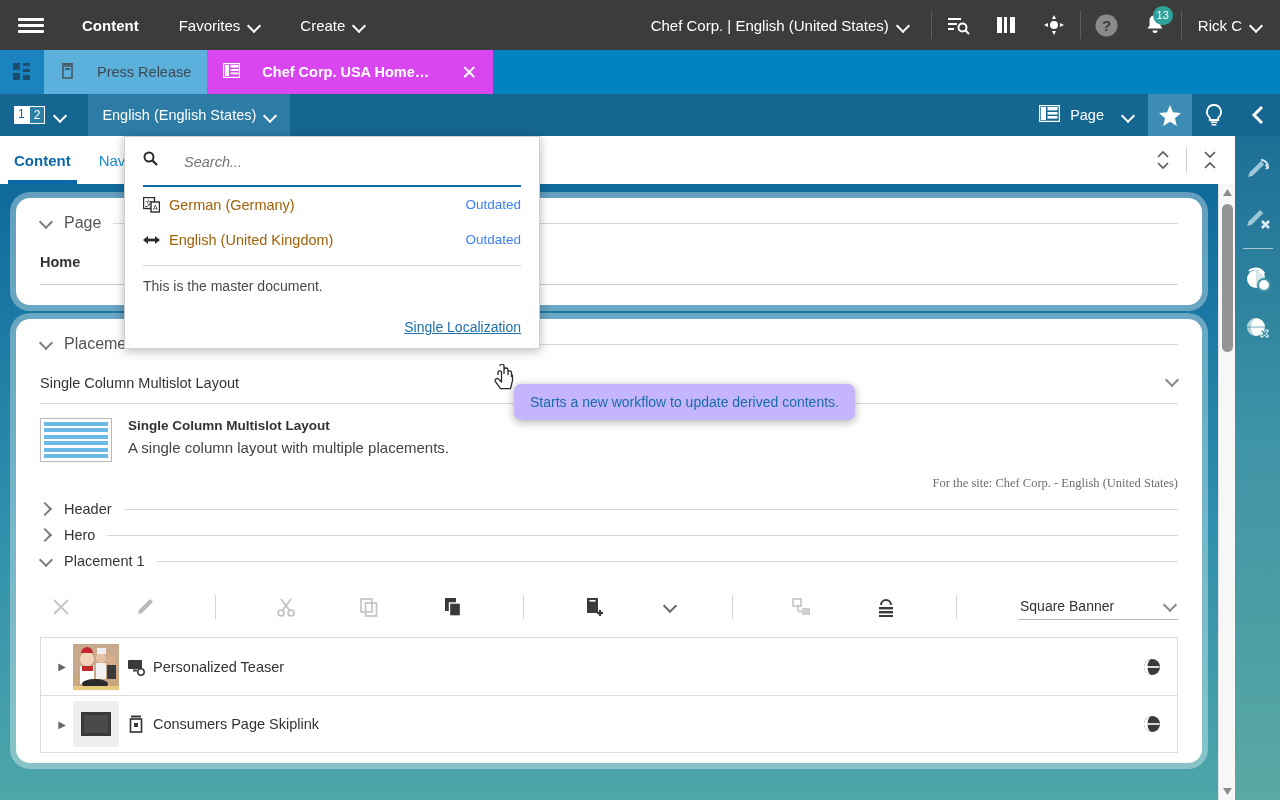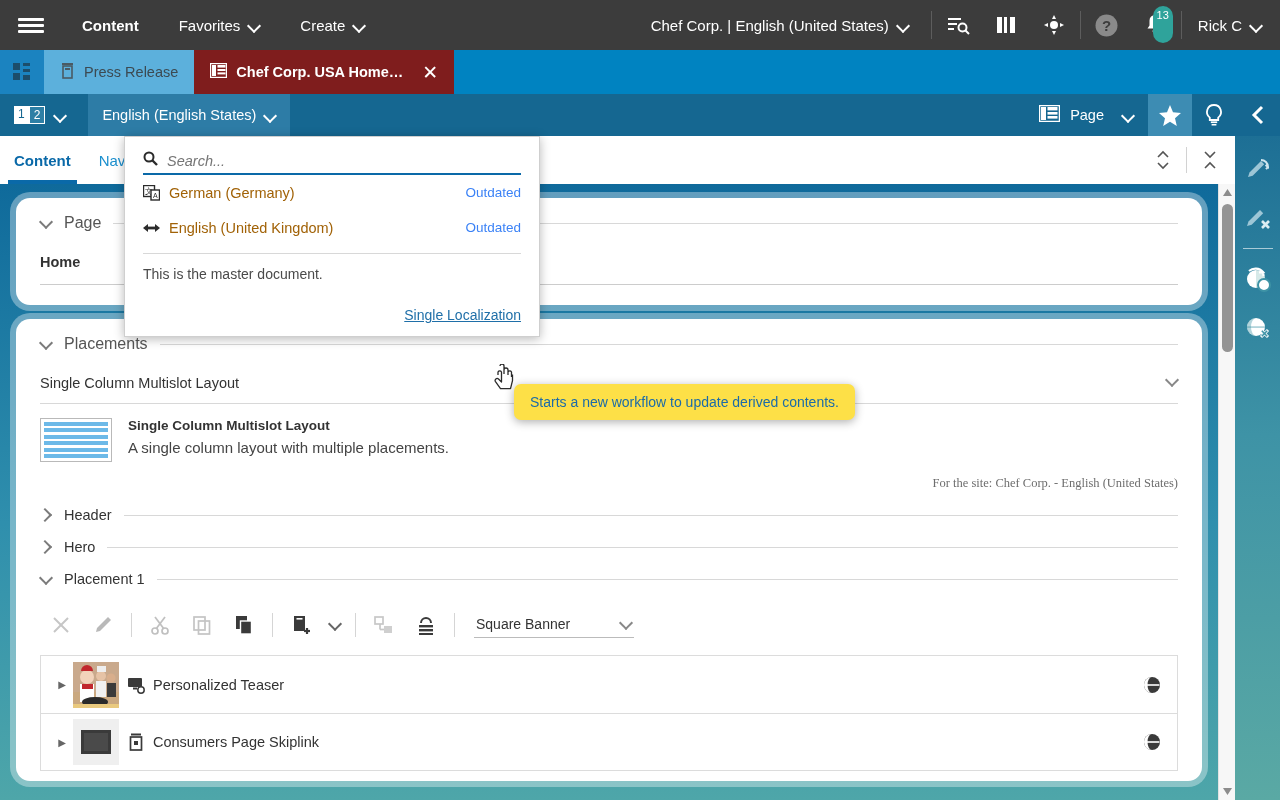--- a/index.html
+++ b/index.html
@@ -22,41 +22,41 @@
   .caret-d { display:inline-block; width:11px; height:11px; margin-left:9px; position:relative; }
   .caret-d::before {
     content:""; position:absolute; left:0; top:1px; width:8px; height:8px;
     border-right:2px solid currentColor; border-bottom:2px solid currentColor;
     transform:rotate(45deg);
   }
   .nav-spacer { flex:1; }
   .nav-sep { width:1px; height:28px; background:#5d5d5d; margin:0 2px; }
   .nav-icon { width:48px; height:50px; display:flex; align-items:center; justify-content:center; cursor:pointer; position:relative; }
   .badge {
-    position:absolute; top:6px; right:6px; min-width:19px; height:37px; border-radius:10px;
+    position:absolute; top:6px; right:6px; min-width:19px; height:19px; border-radius:10px;
     background:#2fa39b; color:#fff; font-size:11px; line-height:19px; text-align:center; padding:0 4px;
     font-family:"Liberation Sans", sans-serif;
   }
   .user-item { font-size:15px; padding:0 18px 0 14px; height:50px; display:flex; align-items:center; cursor:pointer; }
 
   
   .tabbar {
     position:absolute; left:0; top:50px; width:1280px; height:44px;
     background:#0083c1; display:flex; align-items:stretch;
   }
   .tab-home {
     width:44px; display:flex; align-items:center; justify-content:center;
     background:#1b83c0; cursor:pointer;
   }
   .tab {
-    display:flex; align-items:center; gap:9px; padding:0 16px; cursor:pointer;
+    display:flex; align-items:center; gap:22px; padding:0 16px; cursor:pointer;
     font-size:14.5px; white-space:nowrap;
   }
   .tab.inactive { background:#5cb0dc; color:#3c4a52; }
-  .tab.active { background:#7f1d1d; color:#fff; font-weight:bold; }
+  .tab.active { background:#d946ef; color:#fff; font-weight:bold; }
   .tab .tab-close { font-size:19px; margin-left:10px; line-height:1; font-weight:normal; }
   .tab-rest { flex:1; background:#0083c1; }
 
   
   .toolbar2 {
     position:absolute; left:0; top:94px; width:1280px; height:42px;
     background:#156791; display:flex; align-items:center; color:#fff;
   }
   .ver-box { display:flex; align-items:center; margin-left:14px; cursor:pointer; }
   .ver-nums { display:flex; font-size:12px; font-family:"Liberation Sans",sans-serif; }
@@ -109,24 +109,24 @@
   .layout-name { font-size:14.5px; color:#333; margin-top:22px; }
   .layout-name-row { display:flex; align-items:center; }
   .layout-rule { height:1px; background:#d8d8d8; margin-top:12px; }
   .layout-card { display:flex; gap:16px; margin-top:14px; align-items:flex-start; }
   .layout-thumb { width:72px; height:44px; border:1px solid #b9b9b9; background:#fff; padding:3px; display:flex; flex-direction:column; justify-content:space-between; }
   .layout-thumb i { display:block; height:4px; background:#6cb9e8; }
   .layout-title { font-size:13.5px; font-weight:bold; color:#333; }
   .layout-desc { font-size:15px; color:#444; margin-top:6px; }
   .site-line { text-align:right; font-size:12.5px; color:#6d6d6d; margin-top:14px;font-family:Liberation Serif, serif; }
 
-  .subsect { display:flex; align-items:center; gap:12px; margin-top:16px; }
+  .subsect { display:flex; align-items:center; gap:12px; margin-top:10px; }
   .subsect .lbl { font-size:14.5px; color:#333; }
 
-  .edit-toolbar { display:flex; align-items:center; gap:0; margin-top:18px; height:40px; }
+  .edit-toolbar { display:flex; align-items:center; gap:0; margin-top:18px; height:40px;justify-content:space-between; }
   .et-btn { width:42px; height:40px; display:flex; align-items:center; justify-content:center; cursor:pointer; }
   .et-sep { width:1px; height:24px; background:#d5d5d5; margin:0 7px; }
   .et-select { margin-left:12px; width:160px; display:flex; align-items:center; justify-content:space-between;
                border-bottom:1px solid #bbb; font-size:14px; color:#333; padding:4px 2px 5px 2px; cursor:pointer; }
 
   .list-row { display:flex; align-items:center; gap:0; height:58px; border:1px solid #dcdcdc; border-bottom:none; background:#fff; padding:0 10px; }
   .list-row:first-of-type { border-top:1px solid #dcdcdc; }
   .list-exp { width:22px; text-align:center; color:#666; font-size:10px; cursor:pointer; }
   .thumb-img { width:46px; height:46px; background:#c8b49a; overflow:hidden; position:relative; }
   .thumb-gray { width:46px; height:46px; background:#efefef; display:flex; align-items:center; justify-content:center; }
@@ -149,37 +149,37 @@
   }
   .rs-icon { width:45px; height:48px; display:flex; align-items:center; justify-content:center; cursor:pointer; }
   .rs-sep { width:30px; height:1px; background:rgba(255,255,255,0.6); margin:6px 0; }
 
   
   .langpop {
     position:absolute; left:124px; top:136px; width:416px; background:#fff;
     border:1px solid #cfcfcf; box-shadow:0 2px 10px rgba(0,0,0,0.28); z-index:50;
     padding:14px 18px 12px 18px;
   }
-  .lp-search { display:flex; align-items:center; gap:9px; border-bottom:2px solid #0a69a8; padding-bottom:3px; }
+  .lp-search { display:flex; align-items:flex-end; gap:26px; border-bottom:2px solid #0a69a8; padding-bottom:15px; }
   .lp-search input {
     border:none; outline:none; flex:1; font-size:14.5px; font-style:italic; color:#8a8a8a;
     font-family:"Liberation Sans", sans-serif; background:transparent;
   }
   .lp-row { display:flex; align-items:center; height:35px; cursor:pointer; }
   .lp-row .ic { width:26px; display:flex; align-items:center; }
   .lp-name { font-size:14.5px; color:#a16207; }
   .lp-status { margin-left:auto; font-size:13.5px; color:#3b82f6; }
   .lp-rule { height:1px; background:#d8d8d8; margin:8px 0 12px 0; }
   .lp-note { font-size:14px; color:#4a4a4a; }
   .lp-action { text-align:right; margin-top:24px; }
   .lp-action a { font-size:14px; color:#1f6fa8; text-decoration:underline; cursor:pointer; }
 
   
   .tooltip {
-    position:absolute; left:514px; top:384px; background:#fde047; border-radius:7px;
+    position:absolute; left:514px; top:384px; background:#c4b5fd; border-radius:7px;
     box-shadow:0 2px 10px rgba(0,0,0,0.32); padding:10px 16px; z-index:60;
     font-size:14px; color:#1b6ba8; white-space:nowrap;
   }
 
   
   .cursor { position:absolute; left:494px; top:364px; z-index:70; pointer-events:none; }
 
   .chev { display:inline-block; width:12px; height:12px; position:relative; }
   .chev::before { content:""; position:absolute; width:8px; height:8px; border-right:2px solid currentColor; border-bottom:2px solid currentColor; }
   .chev.down::before { transform:rotate(45deg); left:1px; top:0; }

